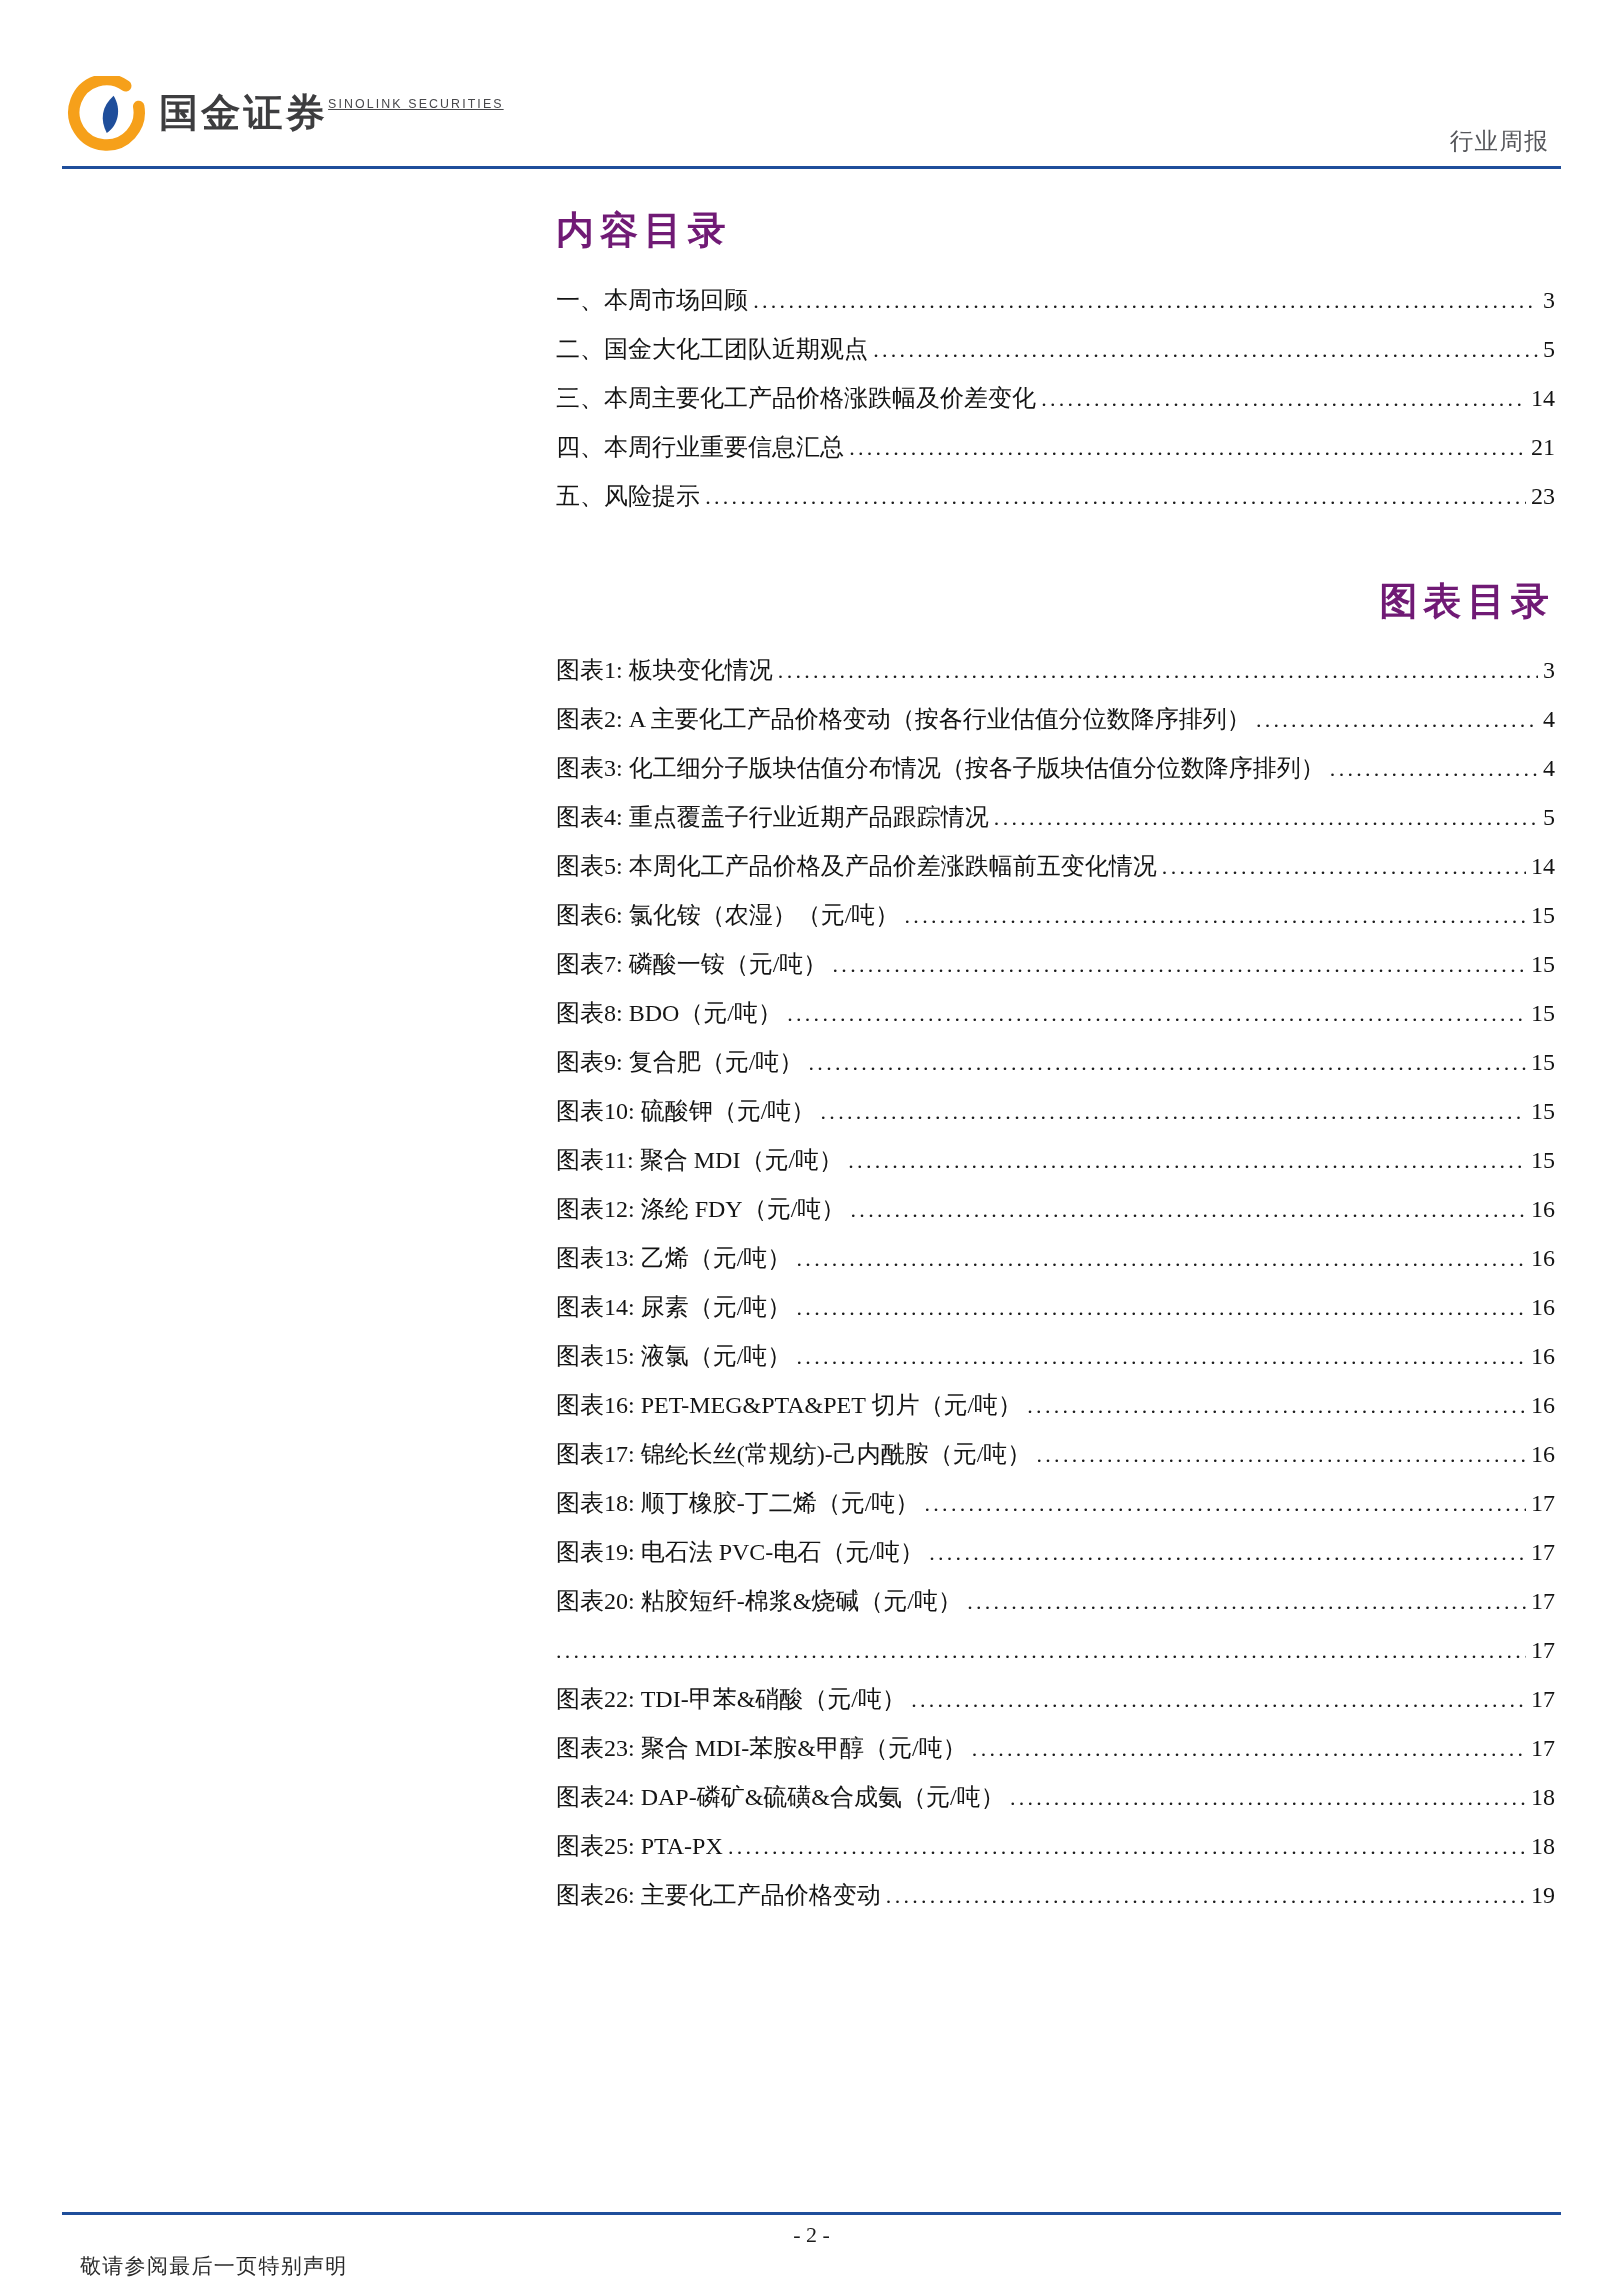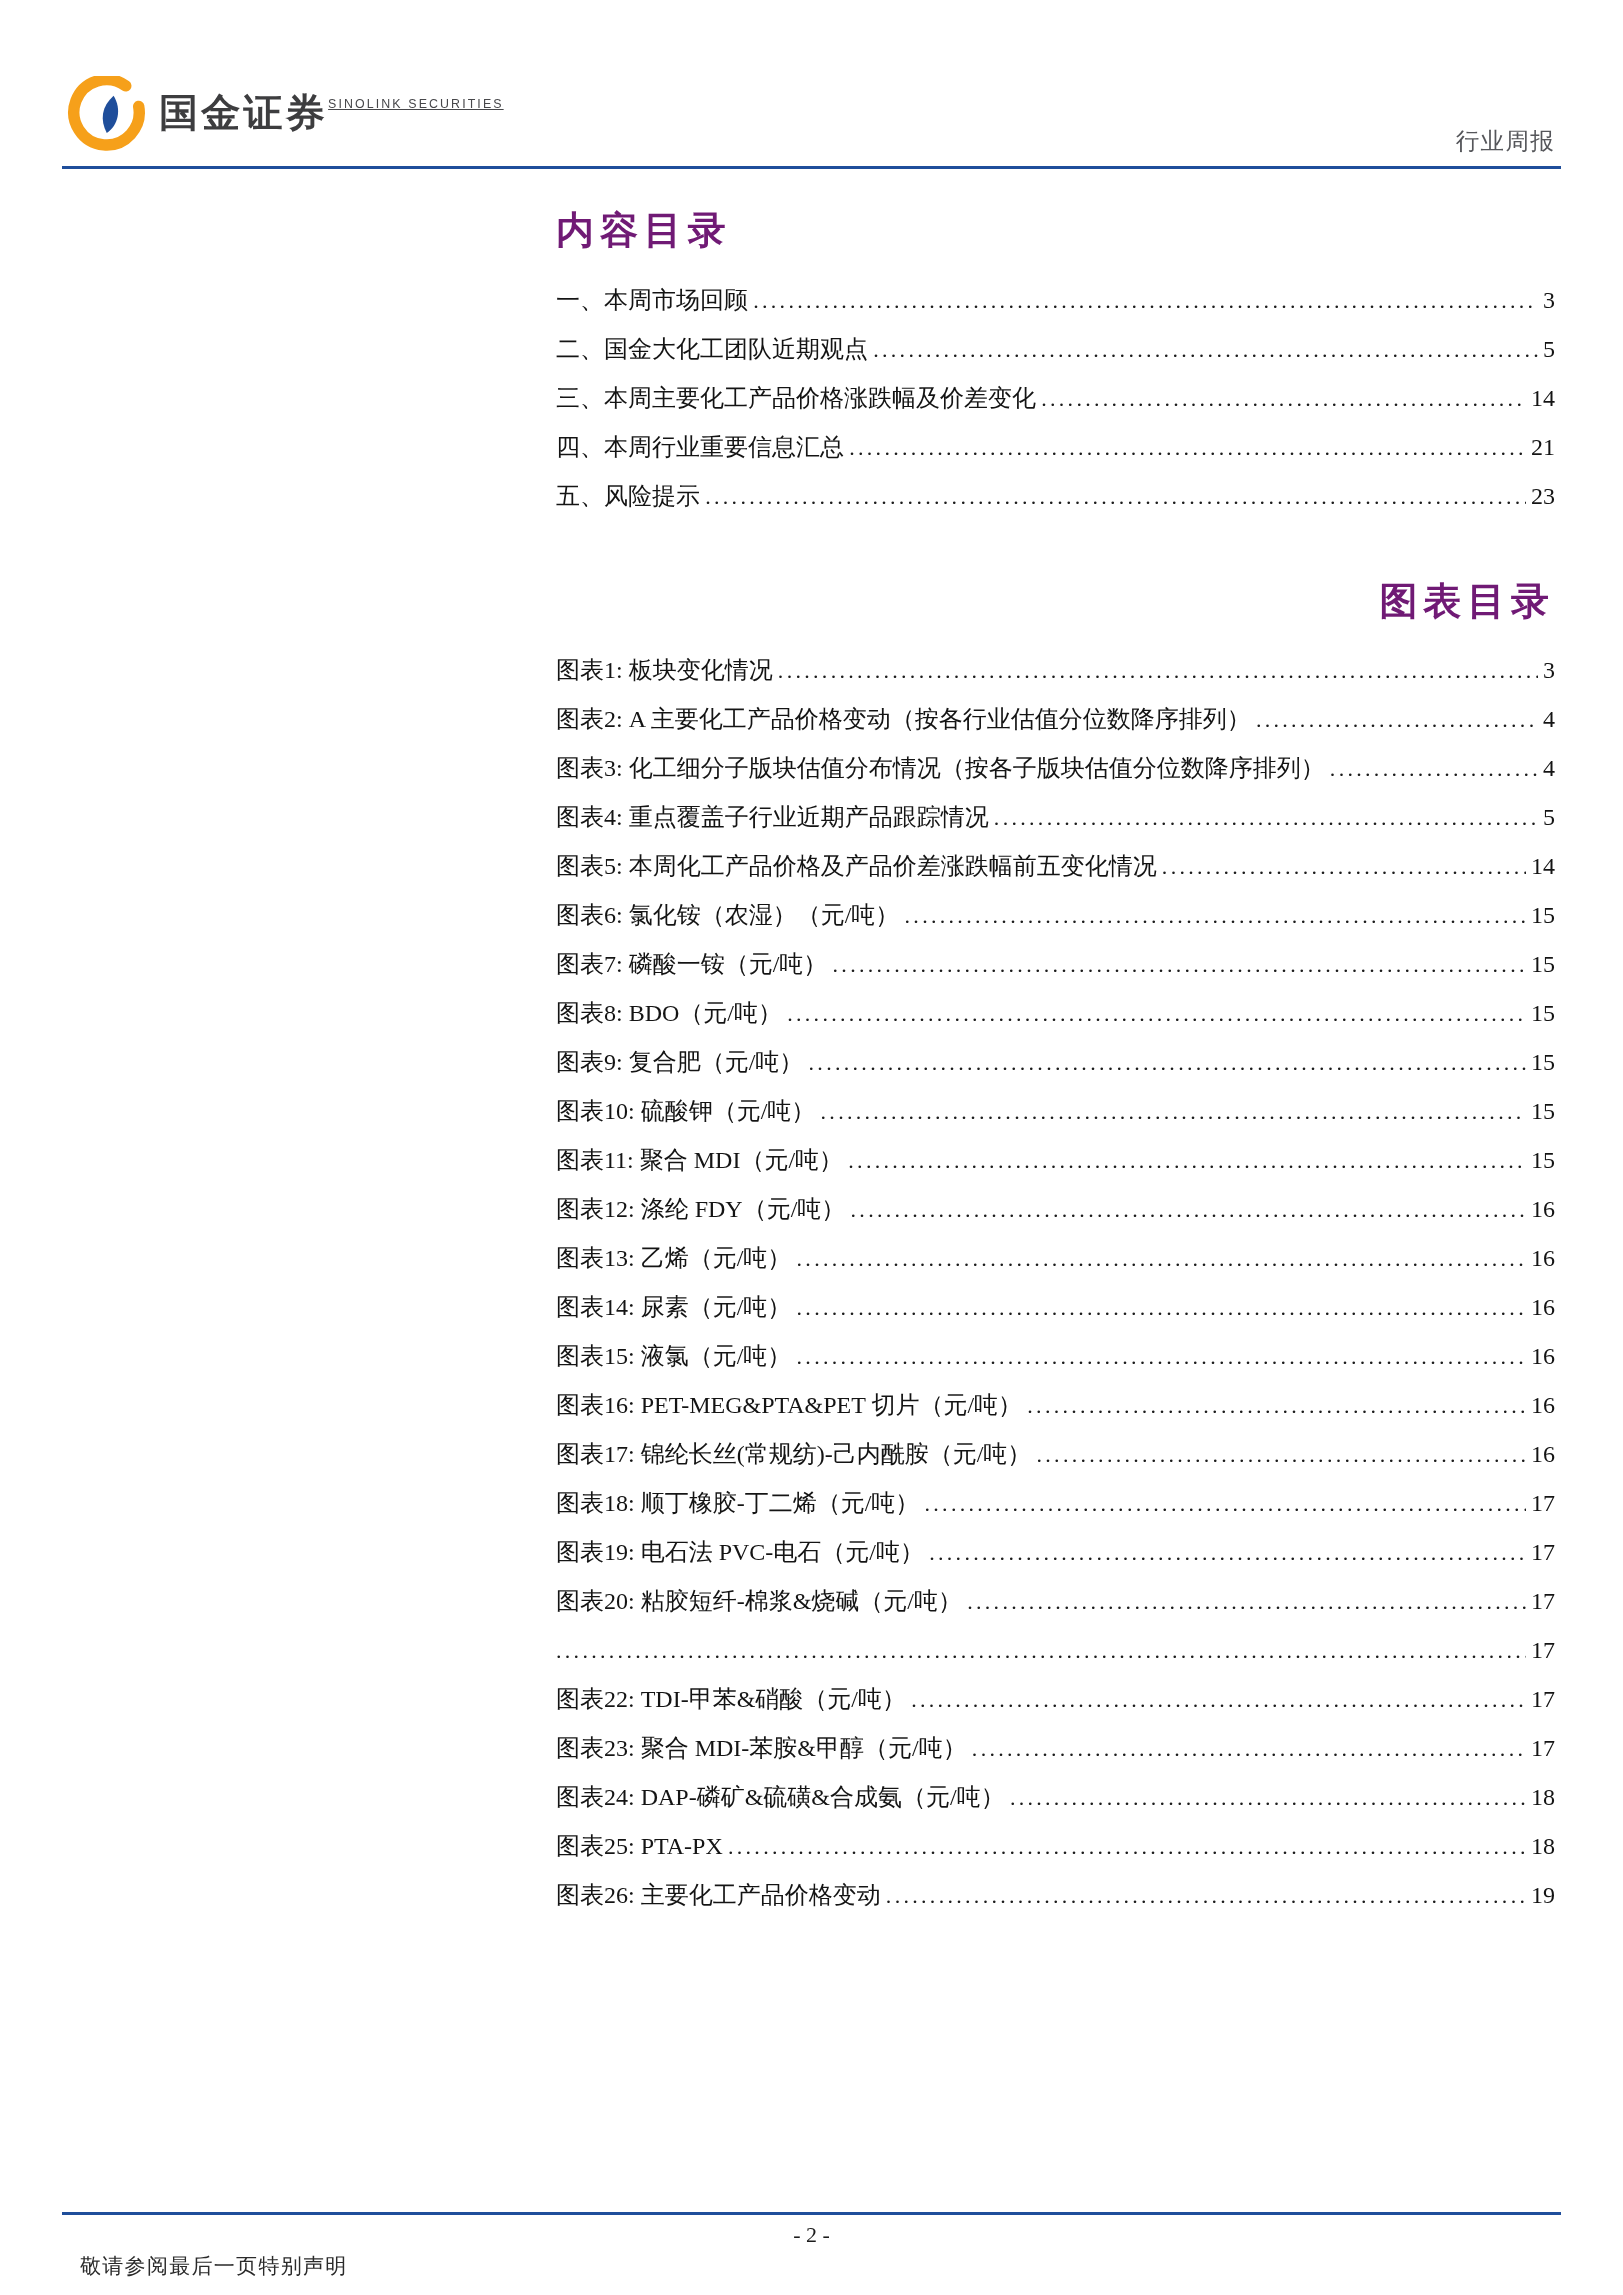--- a/index.html
+++ b/index.html
@@ -20,21 +20,21 @@
   .brand-text{display:flex;flex-direction:row;justify-content:center;}
   .brand-name{
     font-family:"Liberation Sans", sans-serif;
     font-size:39px;font-weight:bold;color:#3d3d3f;letter-spacing:3.3px;line-height:1.1;
   }
   .brand-sub{
     font-family:"Liberation Sans", sans-serif;
     font-size:12.4px;color:#47474a;letter-spacing:2.1px;margin-top:5.2px;text-decoration:underline;
   }
   .doc-type{
-    position:absolute;right:6px;bottom:9.2px;
+    position:absolute;right:12px;bottom:9.2px;
     font-size:23.5px;color:#55565a;letter-spacing:1.3px;text-align:center;
   }
 
   
   .content{position:absolute;left:556px;top:208px;width:999px;}
   .section-title{
     font-size:38px;font-weight:bold;color:#701a75;
     letter-spacing:5.9px;margin:0 0 22px 0;line-height:1.2;
     font-family:"Liberation Serif", serif;
   }

